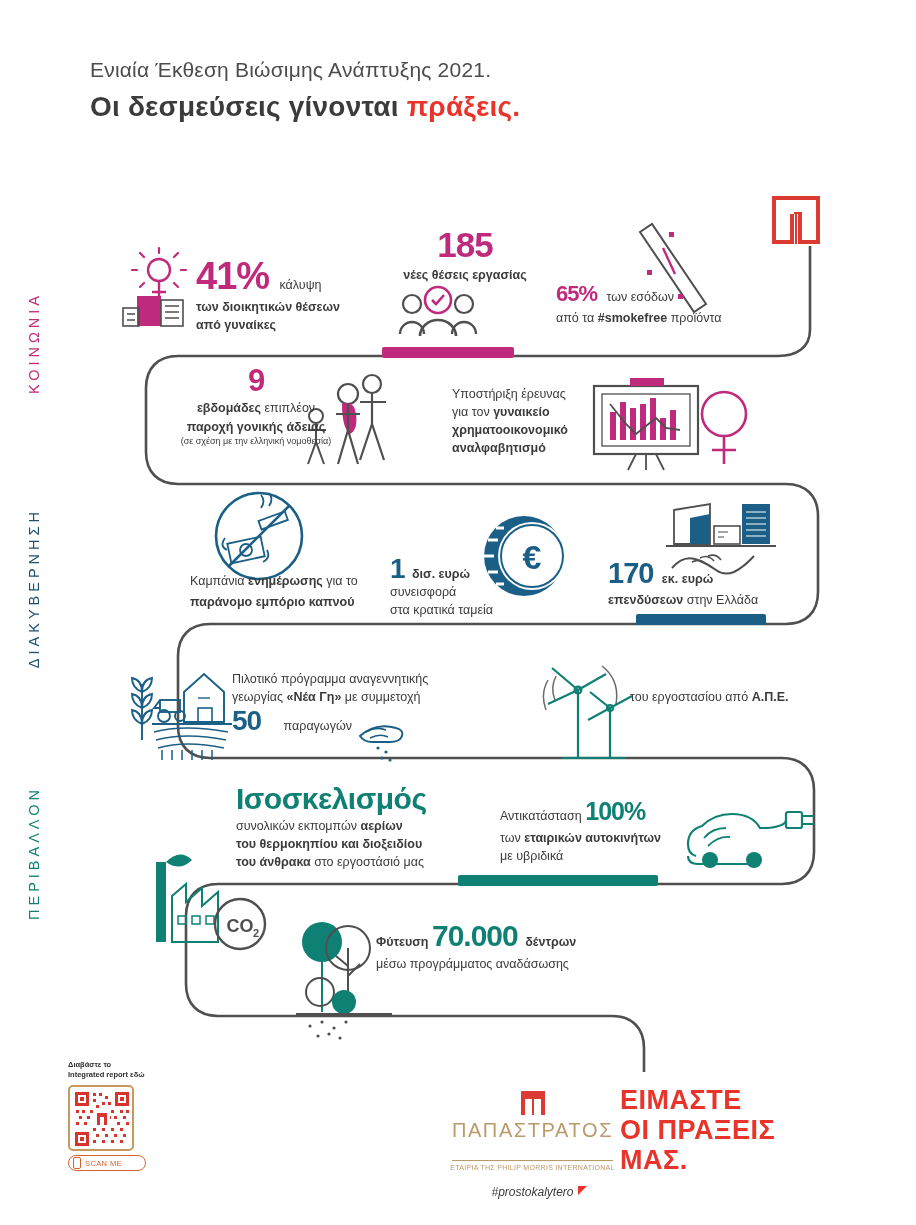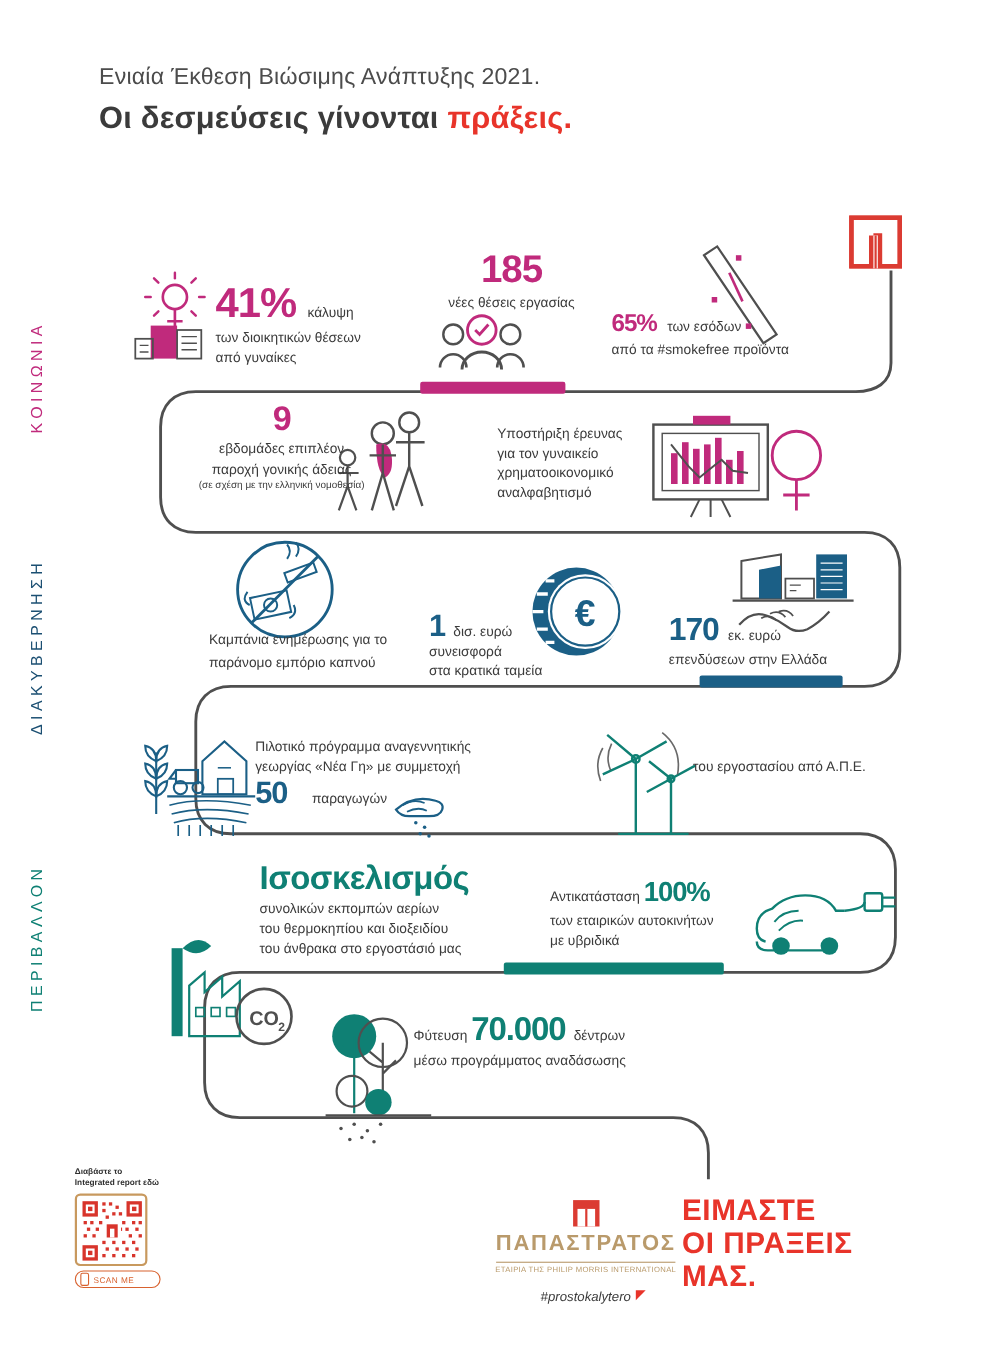--- a/index.html
+++ b/index.html
@@ -41,21 +41,21 @@
 
   
   .pathlayer { position: absolute; left: 0; top: 0; width: 916px; height: 1225px; }
 
   
   .stat { position: absolute; }
   .big {
     font-weight: 700; line-height: .95; letter-spacing: -1px;
   }
   .txt { font-size: 12.5px; line-height: 1.45; color: #3b3b3b; }
-  .txt b { font-weight: 400; text-align: right; }
+  .txt b { font-weight: 700; text-align: right; }
   .pink   { color: #c02a7c; }
   .blue   { color: #1b5f86; }
   .teal   { color: #0f8074; }
   .tiny   { font-size: 9px; line-height: 1.3; }
 
   
   #stat-women      { left: 196px; top: 258px; width: 200px; }
   #stat-women .big { font-size: 38px; text-align: center; }
   #stat-jobs       { left: 380px; top: 228px; width: 170px; text-align: center; }
   #stat-jobs .big  { font-size: 35px; }
@@ -94,22 +94,22 @@
     align-items: center; gap: 4px; padding-left: 4px;
   }
   .scan-pill .phone {
     width: 8px; height: 12px; border: 1.4px solid #d8622f; border-radius: 2px;
   }
   .scan-pill span { font-size: 7.5px; color: #d8622f; letter-spacing: .4px; font-weight: 400; }
 
   .logo-block { position: absolute; left: 445px; top: 1090px; width: 175px; text-align: center; }
   .logo-mark-sm { width: 26px; height: 26px; margin: 0 auto 3px; }
   .logo-word {
-    font-size: 20px; letter-spacing: 1.6px; color: #b99a6b; font-weight: 700;
-    border-bottom: 1.4px solid #b99a6b; padding-bottom: 5px; display: inline-block;
+    font-size: 20px; letter-spacing: 1.6px; color: #b99a6b; font-weight: 400;
+    border-bottom: 1.4px solid #b99a6b; padding-bottom: 18px; display: inline-block;
   }
   .logo-sub { font-size: 7px; letter-spacing: .3px; color: #b99a6b; margin-top: 3px; }
   .hashtag {
     margin-top: 14px; font-size: 12px; color: #3b3b3b; font-style: italic; position: relative;
     display: inline-block;
   }
   .hashtag .flag {
     position: absolute; right: -13px; top: 1px; width: 0; height: 0;
     border-left: 9px solid #e8342a; border-bottom: 9px solid transparent;
   }

